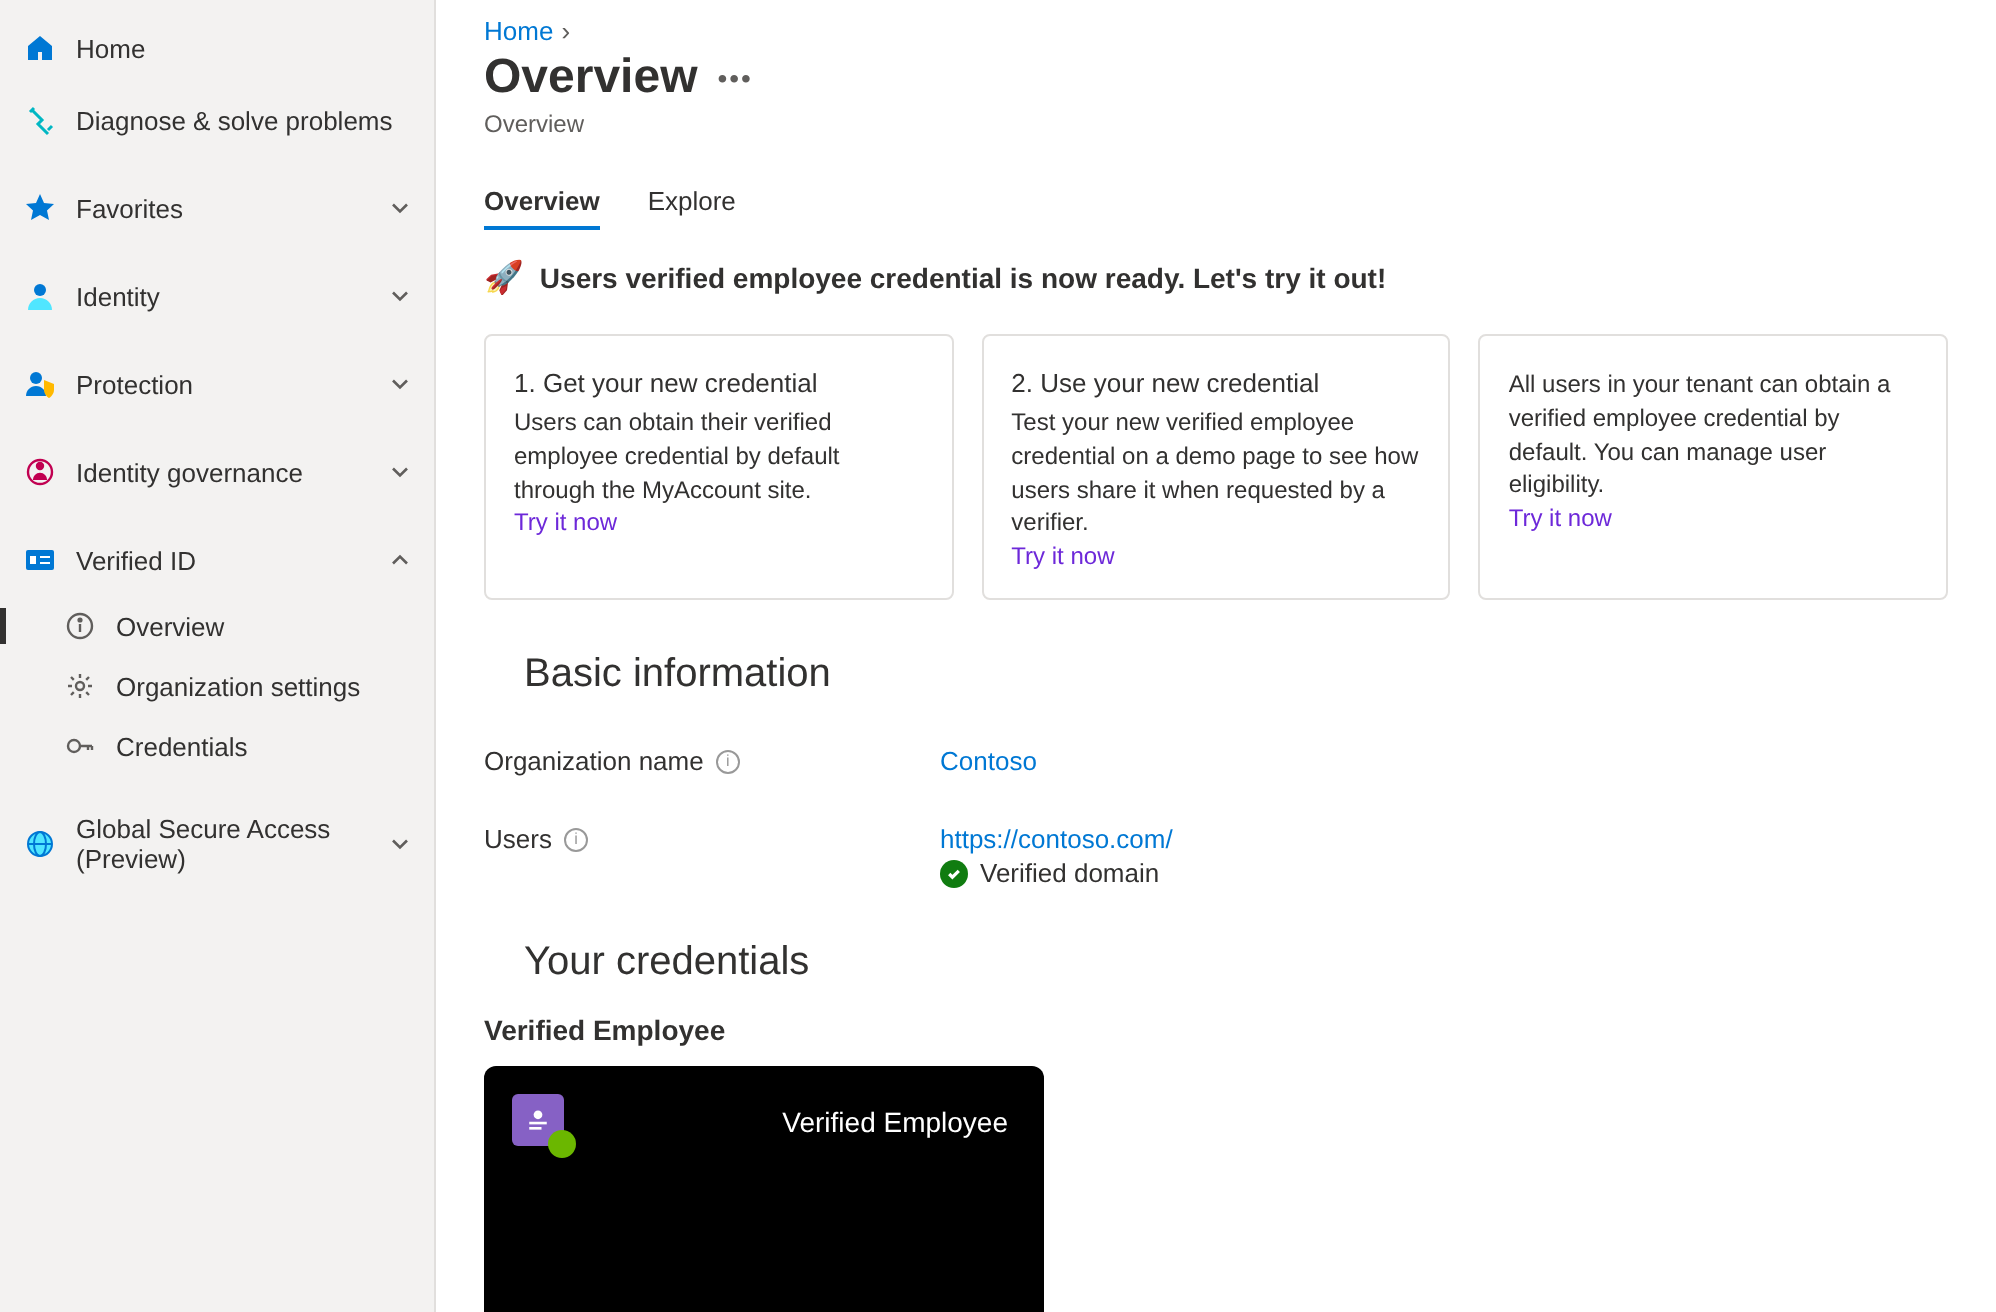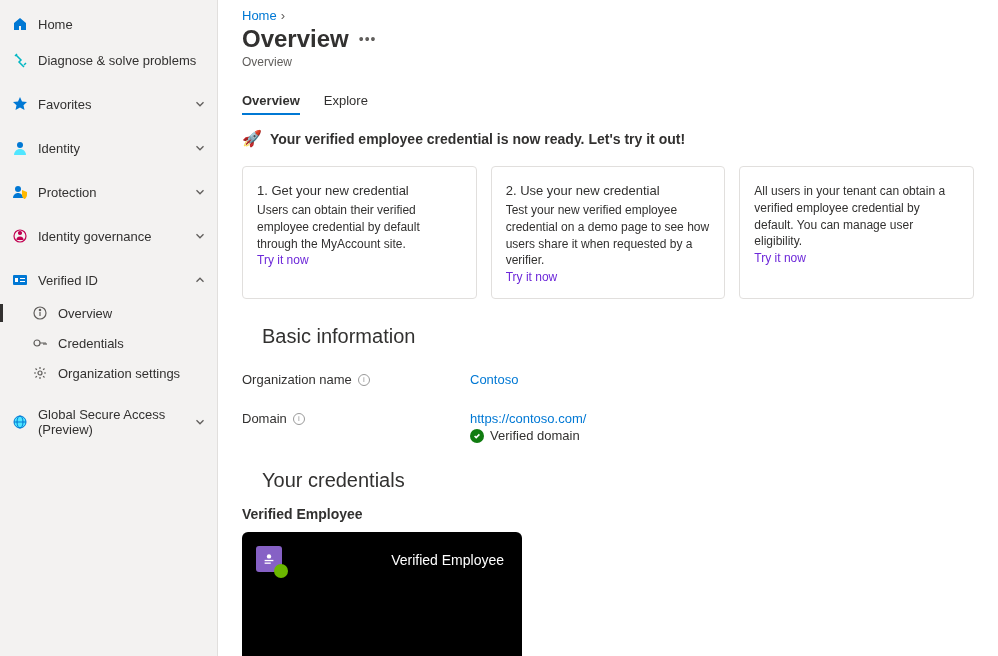--- a/index.html
+++ b/index.html
@@ -208,34 +208,34 @@
           <circle cx="8" cy="8" r="6"></circle>
           <line x1="8" y1="7" x2="8" y2="11"></line>
           <circle cx="8" cy="5" r=".7" fill="#605e5c"></circle>
         </svg>
     </span>
     <span class="nav-label">Overview</span>
   </div>
   <div class="nav-item sub">
     <span class="nav-icon">
       <svg viewBox="0 0 16 16" fill="none" stroke="#605e5c" stroke-width="1.2">
+          <circle cx="8" cy="8" r="2"></circle>
+          <path d="M8 2v2M8 12v2M2 8h2M12 8h2M3.5 3.5l1.4 1.4M11.1 11.1l1.4 1.4M3.5 12.5l1.4-1.4M11.1 4.9l1.4-1.4"></path>
+        </svg>
+    </span>
+    <span class="nav-label">Organization settings</span>
+  </div>
+  <div class="nav-item sub">
+    <span class="nav-icon">
+      <svg viewBox="0 0 16 16" fill="none" stroke="#605e5c" stroke-width="1.2">
           <circle cx="5" cy="8" r="3"></circle>
           <path d="M8 8h6M12 8v2M14 8v2"></path>
         </svg>
     </span>
     <span class="nav-label">Credentials</span>
-  </div>
-  <div class="nav-item sub">
-    <span class="nav-icon">
-      <svg viewBox="0 0 16 16" fill="none" stroke="#605e5c" stroke-width="1.2">
-          <circle cx="8" cy="8" r="2"></circle>
-          <path d="M8 2v2M8 12v2M2 8h2M12 8h2M3.5 3.5l1.4 1.4M11.1 11.1l1.4 1.4M3.5 12.5l1.4-1.4M11.1 4.9l1.4-1.4"></path>
-        </svg>
-    </span>
-    <span class="nav-label">Organization settings</span>
   </div>
   <div class="nav-divider"></div>
   <div class="nav-divider"></div>
   <div class="nav-item">
     <span class="nav-icon">
       <svg viewBox="0 0 16 16" fill="none" stroke="#0078d4" stroke-width="1">
           <circle cx="8" cy="8" r="6" fill="#50e6ff"></circle>
           <ellipse cx="8" cy="8" rx="3" ry="6"></ellipse>
           <line x1="2" y1="8" x2="14" y2="8"></line>
         </svg>
@@ -258,21 +258,21 @@
   </div>
   <div class="page-subtitle">Overview</div>
 
   <div class="tabs">
     <div class="tab active">Overview</div>
     <div class="tab">Explore</div>
   </div>
 
   <div class="banner">
     <span class="rocket">🚀</span>
-    <span>Your verified employee credential is now ready. Let's try it out!</span>
+    <span>Users verified employee credential is now ready. Let's try it out!</span>
   </div>
 
   <div class="cards">
     <div class="card">
       <div class="card-title">1. Get your new credential</div>
       <div class="card-desc">Users can obtain their verified employee credential by default through the MyAccount site.</div>
       <a class="card-link">Try it now</a>
     </div>
     <div class="card">
       <div class="card-title">2. Use your new credential</div>
@@ -288,21 +288,21 @@
   <h2 class="section-title">Basic information</h2>
   <div class="info-row">
     <div class="info-label">
       <span>Organization name</span>
       <span class="info-icon">i</span>
     </div>
     <a class="info-value">Contoso</a>
   </div>
   <div class="info-row">
     <div class="info-label">
-      <span>Domain</span>
+      <span>Users</span>
       <span class="info-icon">i</span>
     </div>
     <div>
       <a class="info-value">https://contoso.com/</a>
       <div class="verified-domain-row">
         <span class="check-badge">
           <svg viewBox="0 0 10 10" width="8" height="8" fill="none" stroke="#fff" stroke-width="2">
               <path d="M2 5l2 2 4-4"></path>
             </svg>
         </span>

